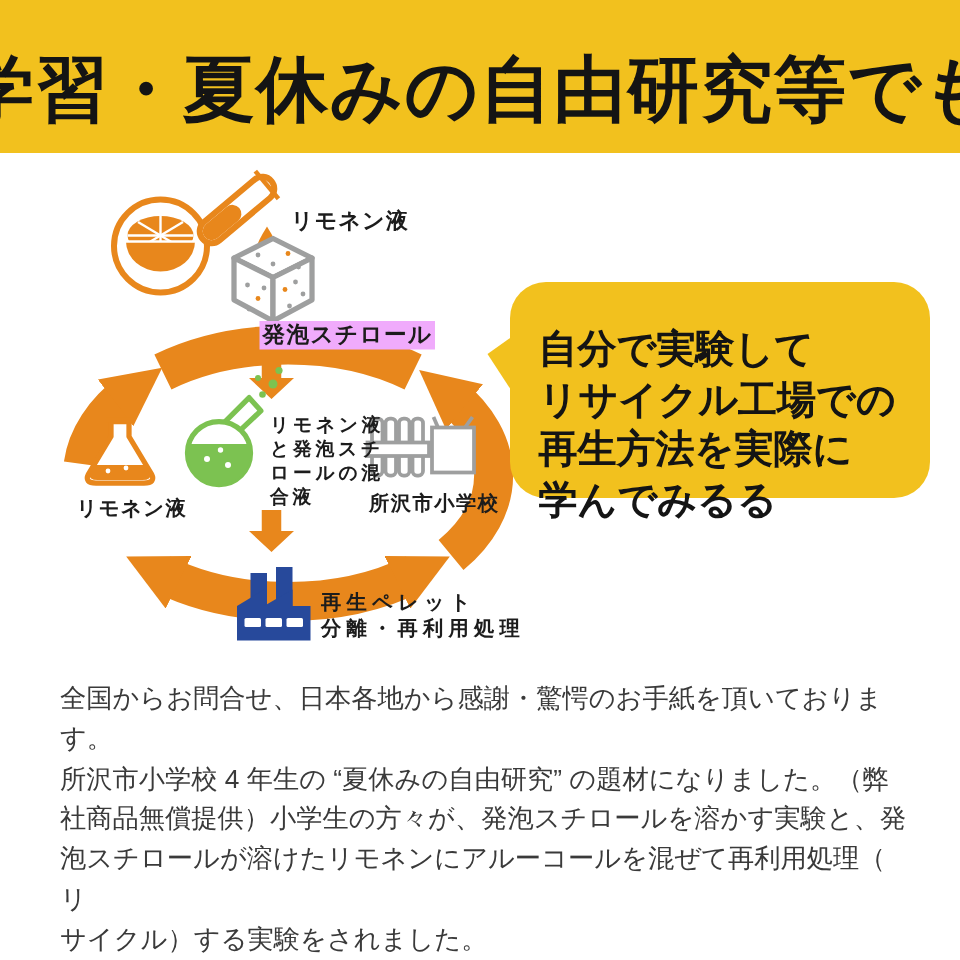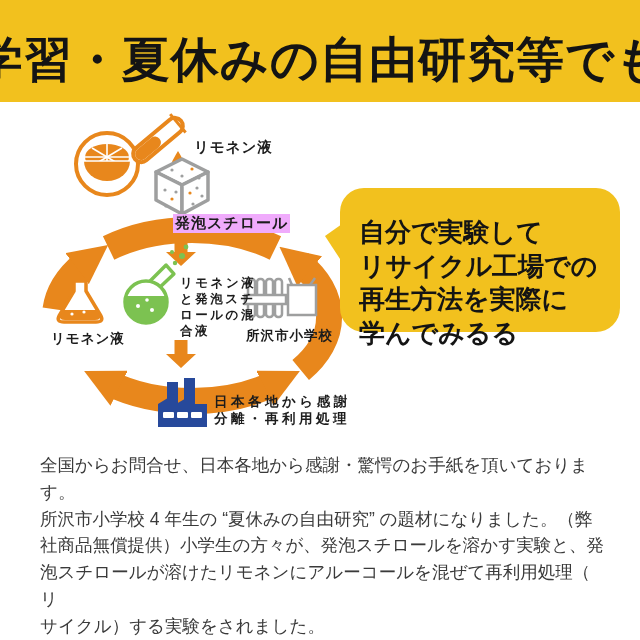--- a/index.html
+++ b/index.html
@@ -146,21 +146,21 @@
     </svg>
 
     <div class="dg-label lbl-limonene-top">リモネン液</div>
     <div class="dg-label lbl-styrofoam">発泡スチロール</div>
     <div class="dg-label lbl-mixture">リモネン液
 と発泡スチ
 ロールの混
 合液</div>
     <div class="dg-label lbl-pellets">所沢市小学校</div>
     <div class="dg-label lbl-limonene-left">リモネン液</div>
-    <div class="dg-label lbl-plant">日本各地から感謝
+    <div class="dg-label lbl-plant">再生ペレット
 分離・再利用処理</div>
   </div>
 
   <div class="bubble">
     <div class="bubble-tail"></div>
     <div class="bubble-text">自分で実験して
 リサイクル工場での
 再生方法を実際に
 学んでみるる</div>
   </div>

